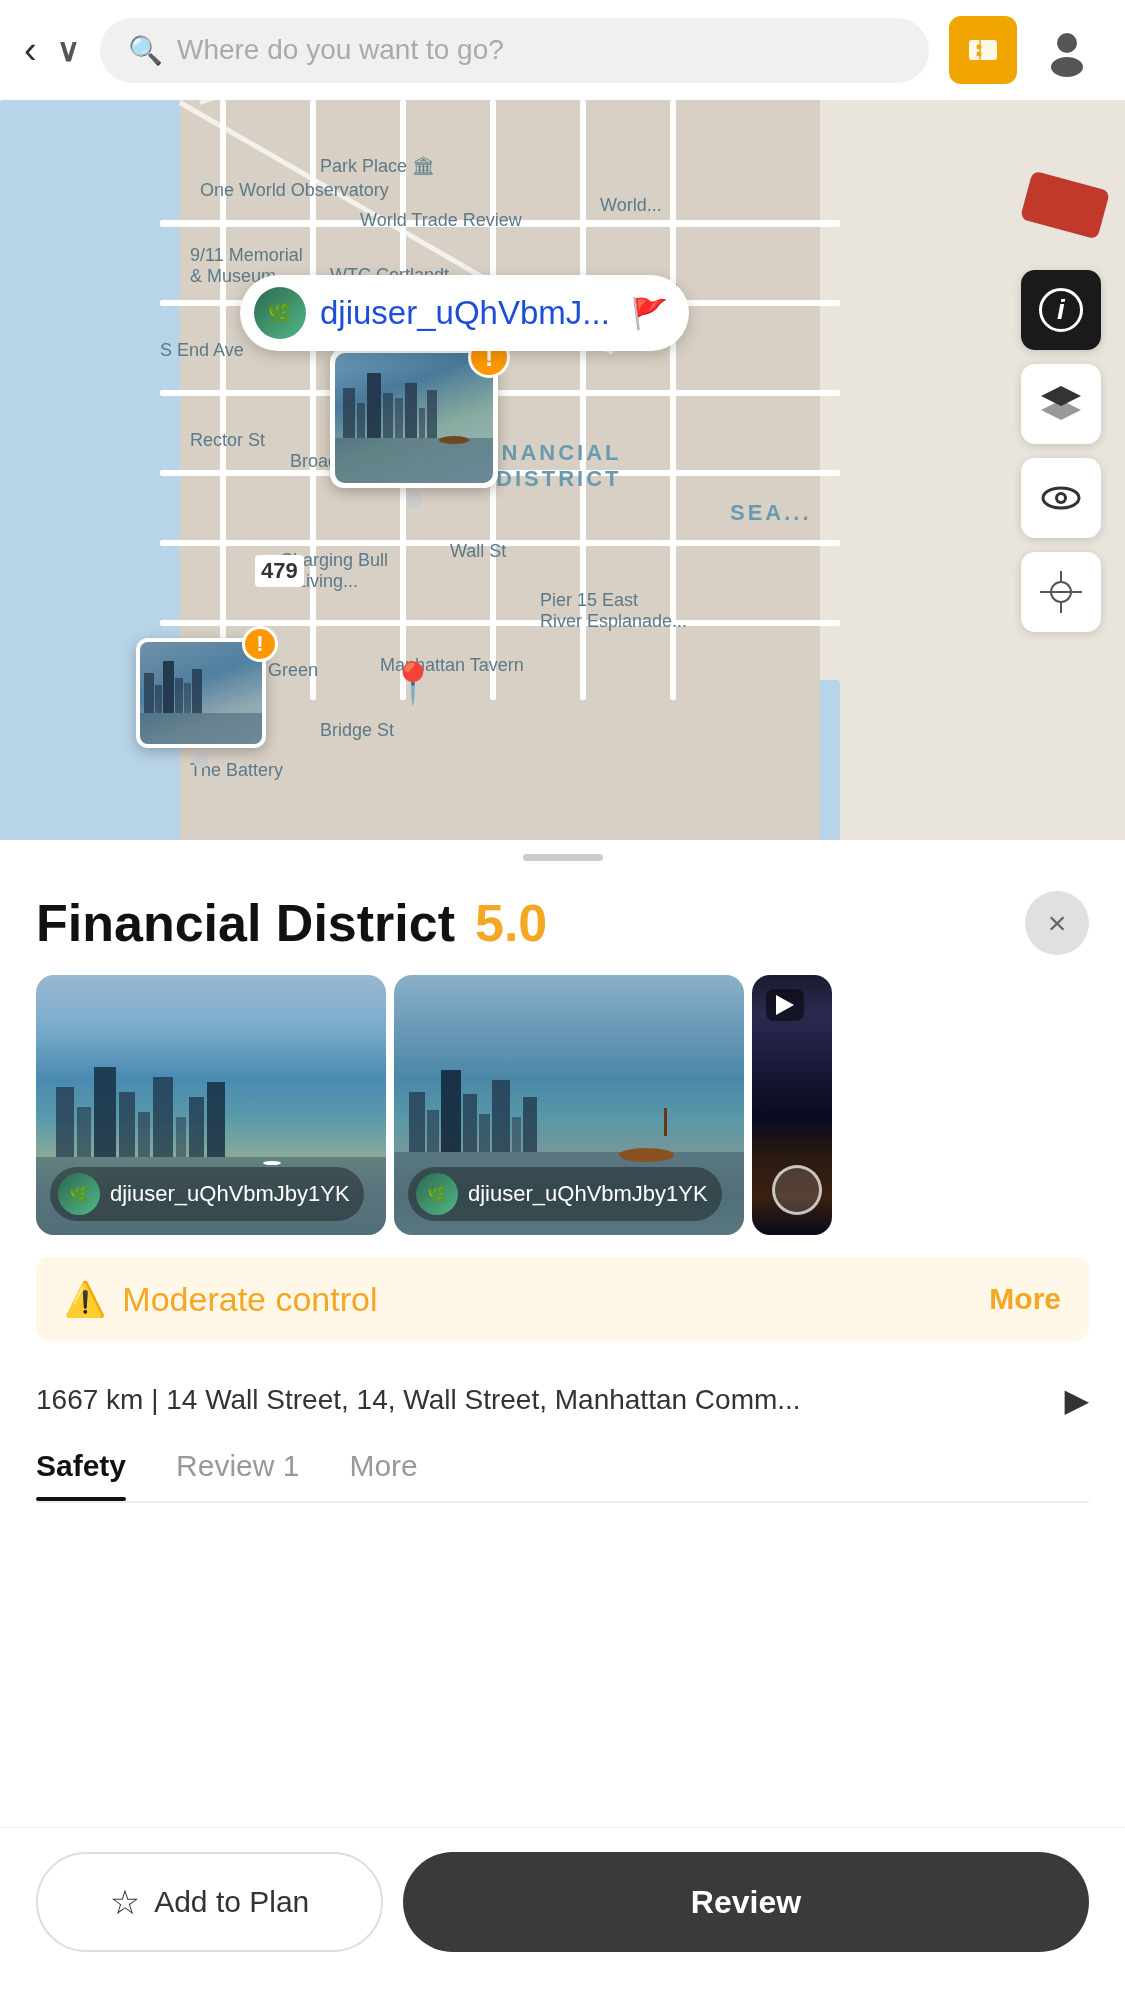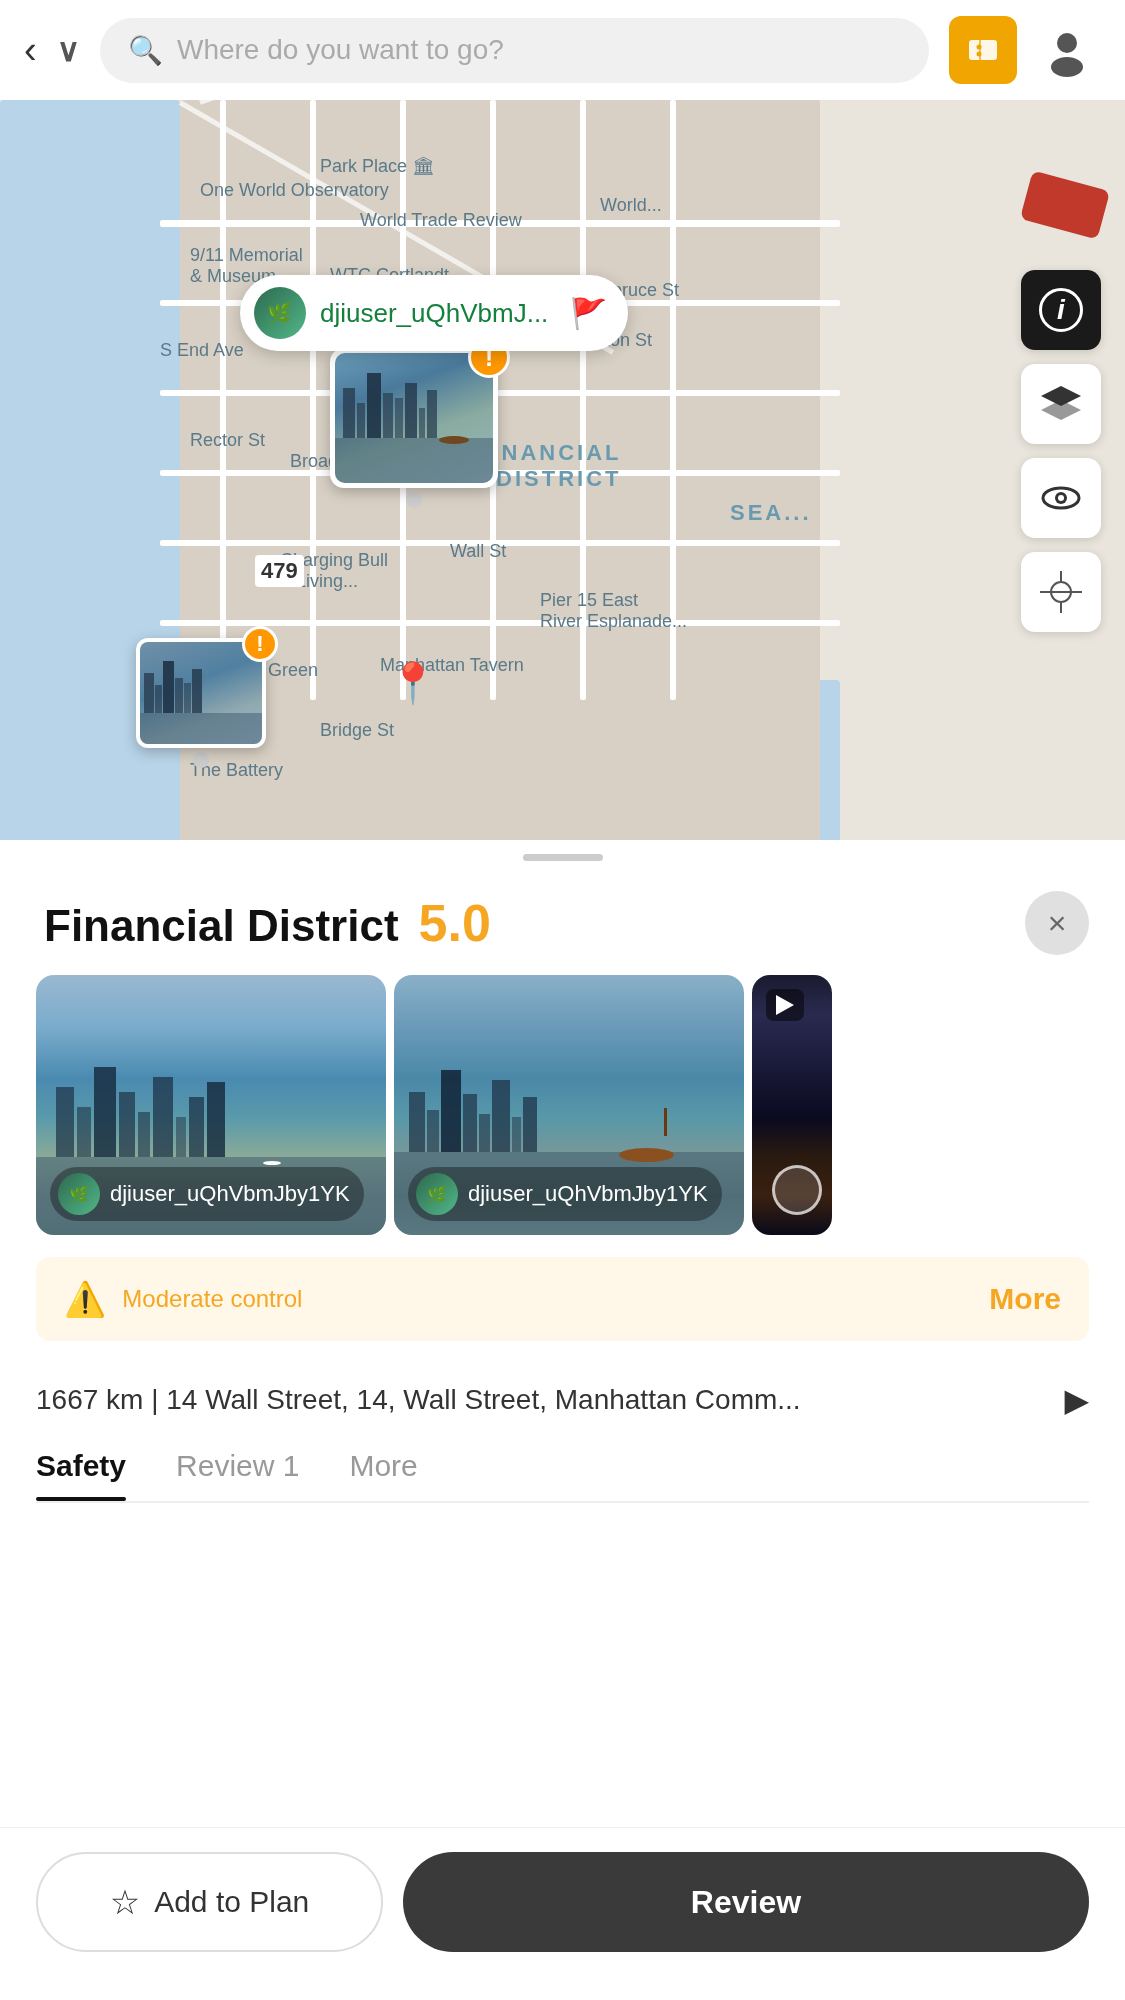--- a/index.html
+++ b/index.html
@@ -159,22 +159,22 @@
       height: 52px;
       border-radius: 50%;
       background: linear-gradient(135deg, #2d6a4f, #52b788);
       overflow: hidden;
       display: flex;
       align-items: center;
       justify-content: center;
       font-size: 20px;
     }
     .user-popup-name {
-      font-size: 26px;
-      color: #15803d;
+      font-size: 33px;
+      color: #1d4ed8;
       font-weight: 500;
     }
     .user-popup-flag {
       font-size: 30px;
       margin-left: 8px;
     }
 
     
     .map-pin-large {
       position: absolute;
@@ -339,24 +339,23 @@
     }
 
     
     .title-row {
       display: flex;
       align-items: center;
       justify-content: space-between;
       padding: 30px 36px 20px;
     }
     .location-title {
-      font-size: 44px;
+      font-size: 52px;
       font-weight: 700;
       color: #111;
-      margin-left: 8px;
     }
     .rating-badge {
       font-size: 52px;
       font-weight: 700;
       color: #f5a623;
       margin-left: 20px;
     }
     .close-btn {
       width: 64px;
       height: 64px;
@@ -464,21 +463,21 @@
     }
     .warning-left {
       display: flex;
       align-items: center;
       gap: 16px;
     }
     .warning-icon {
       font-size: 34px;
     }
     .warning-text {
-      font-size: 24px;
+      font-size: 34px;
       color: #f5a623;
       font-weight: 500;
     }
     .more-link {
       font-size: 30px;
       color: #f5a623;
       font-weight: 600;
       cursor: pointer;
     }
 

